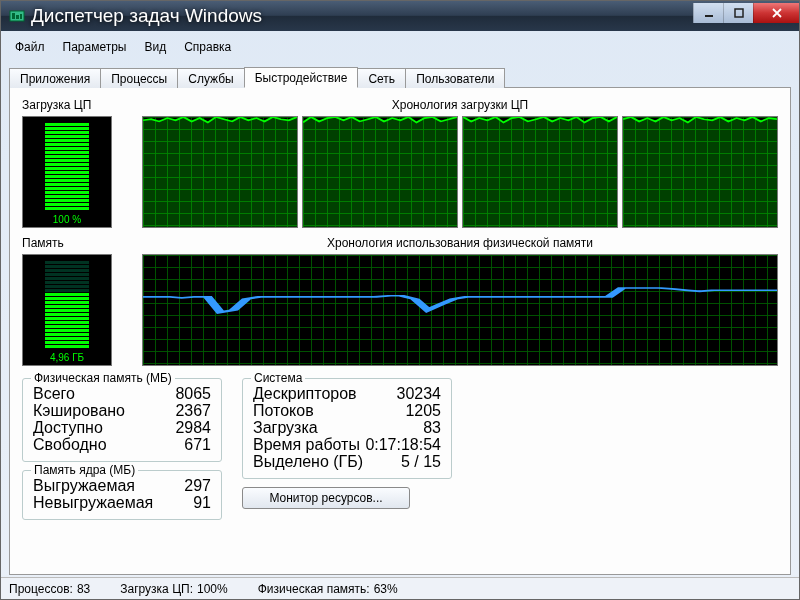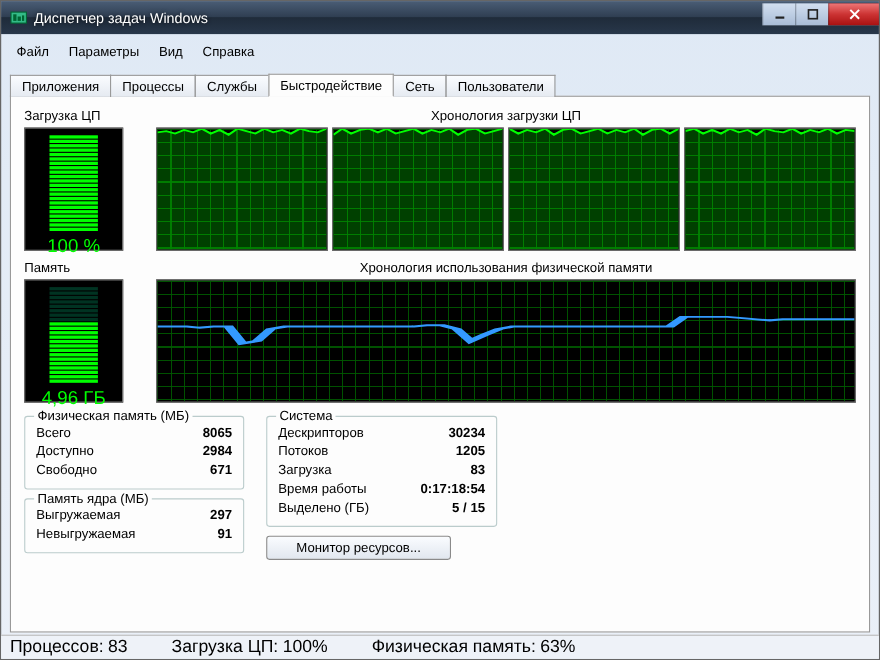--- a/index.html
+++ b/index.html
@@ -26,21 +26,21 @@
   align-items: center;
   padding: 0 0 0 8px;
   color: #fff;
   position: relative;
 }
 .title-icon {
   width: 16px; height: 16px;
   display: inline-flex; align-items:center; justify-content:center;
   margin-right: 6px;
 }
-.title-text { flex: 1; font-size: 13px; text-shadow: 0 0 4px rgba(0,0,0,0.8);}
+.title-text { flex: 1; font-size: 19px; text-shadow: 0 0 4px rgba(0,0,0,0.8);}
 .win-controls { display: flex; height: 20px; margin-top:-6px;}
 .win-btn {
   width: 30px; height: 20px;
   border: none;
   display: flex; align-items: center; justify-content: center;
   font-size: 12px; font-weight: bold;
   background: linear-gradient(to bottom,#d2dff0,#a9bcd6);
   border-left:1px solid rgba(0,0,0,0.2);
   cursor: pointer;
 }
@@ -96,21 +96,21 @@
   padding-top: 6px;
 }
 .gauge-bars {
   width: 44px; flex:1; display:flex; flex-direction:column-reverse; gap:1px; align-items:center;
   margin-bottom: 2px;
 }
 .gauge-seg {
   width: 100%; height: 3px;
   background: #00ff00;
 }
-.gauge-text { color:#00ff00; font-size:17px; padding:2px 0 4px 0; font-family: Arial, sans-serif; }
+.gauge-text { color:#00ff00; font-size:10px; padding:2px 0 4px 0; font-family: Arial, sans-serif; }
 
 .hist-col { flex: 1; text-align: center; }
 .cpu-hist { display:flex; gap: 4px; }
 .graph-box {
   height: 112px;
   border: 1px solid #777;
   background: #000;
   position: relative;
   overflow:hidden;
 }
@@ -132,41 +132,41 @@
   border-radius: 3px;
   padding: 6px 10px 8px 10px;
   margin-bottom: 8px;
   width: 200px;
   position: relative;
 }
 .groupbox > .legend {
   position:absolute; top:-8px; left:8px;
   background:#fdfdfd; padding:0 3px; font-size:12px;
 }
-.kv { display:flex; justify-content: space-between; font-size:12px; line-height:17px;}
-.kv .k {} .kv .v { text-align: center; font-weight: bold; }
+.kv { display:flex; justify-content: space-between; font-size:16px; line-height:17px;}
+.kv .k {} .kv .v { text-align: center; }
 
 .res-btn {
   padding: 3px 16px;
   border: 1px solid #8a8a8a;
   border-radius: 3px;
   background: linear-gradient(to bottom,#fafcff,#e1e7ef);
   font-size:12px;
   cursor:pointer;
   width: 168px;
 }
 
 .statusbar {
   height: 22px;
   border-top: 1px solid #bbb;
   display:flex; align-items:center;
   padding: 0 8px;
-  font-size:16px;
+  font-size:12px;
   background:#eef2f8;
-  gap: 40px;
+  gap: 30px;
 }
 .status-item { display:flex; gap:4px; }
 </style>
 </head>
 <body>
 
 <div class="window">
   <div class="titlebar">
     <span class="title-icon">
       <svg viewBox="0 0 16 16">
@@ -324,20 +324,24 @@
 
     <div class="stats-row">
       <div class="stats-col">
         <div class="groupbox">
           <span class="legend">Физическая память (МБ)</span>
           <div class="kv">
               <span class="k">Всего</span>
               <span class="v">8065</span>
             </div>
           <div class="kv">
+              <span class="k">Кэшировано</span>
+              <span class="v">2367</span>
+            </div>
+          <div class="kv">
               <span class="k">Доступно</span>
               <span class="v">2984</span>
             </div>
           <div class="kv">
               <span class="k">Свободно</span>
               <span class="v">671</span>
             </div>
         </div>
         <div class="groupbox">
           <span class="legend">Память ядра (МБ)</span>

